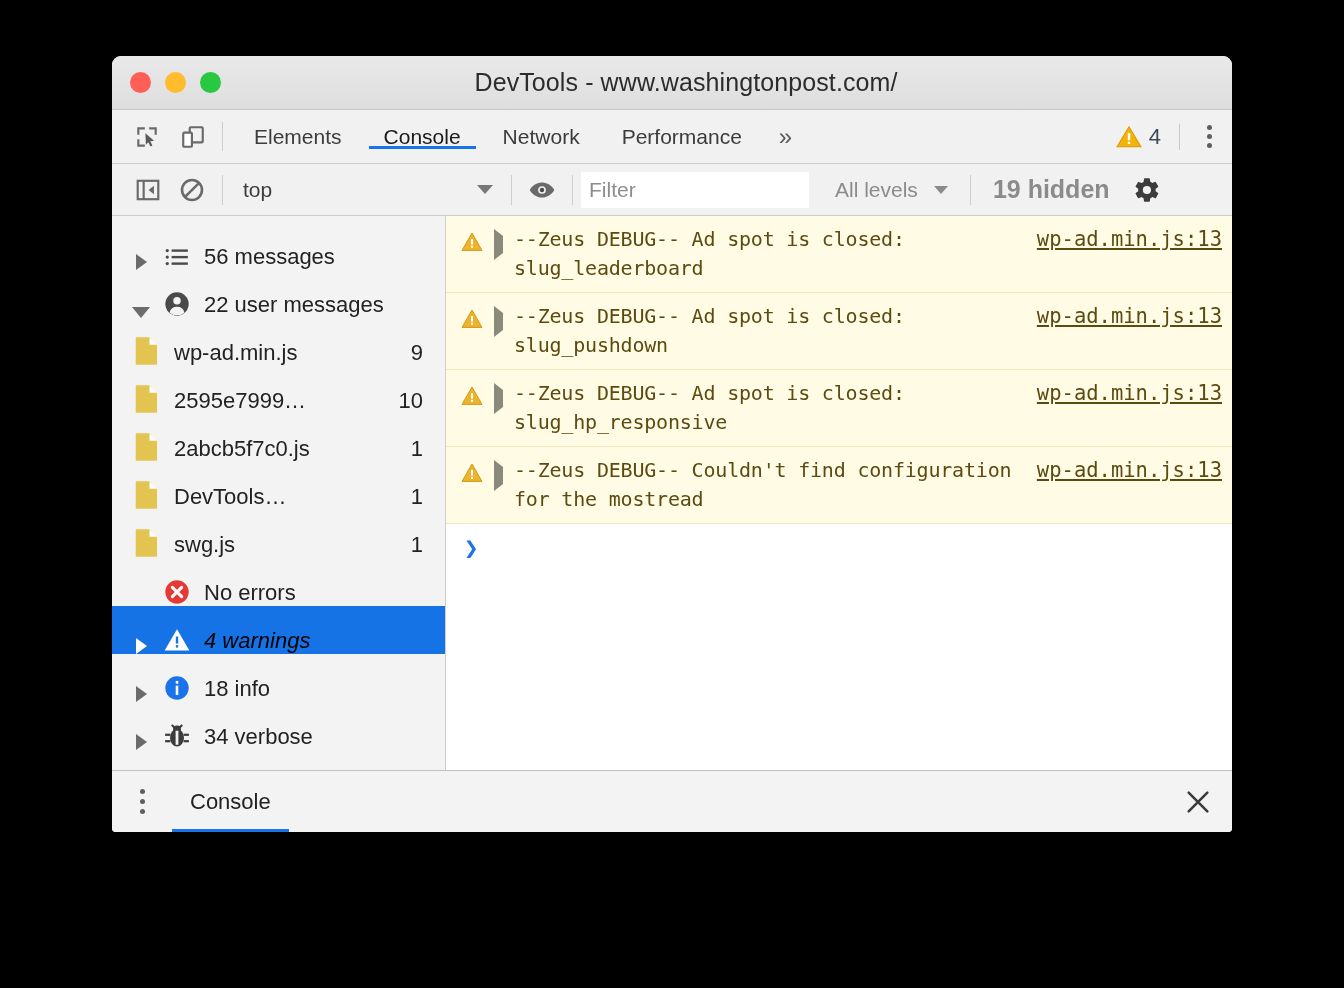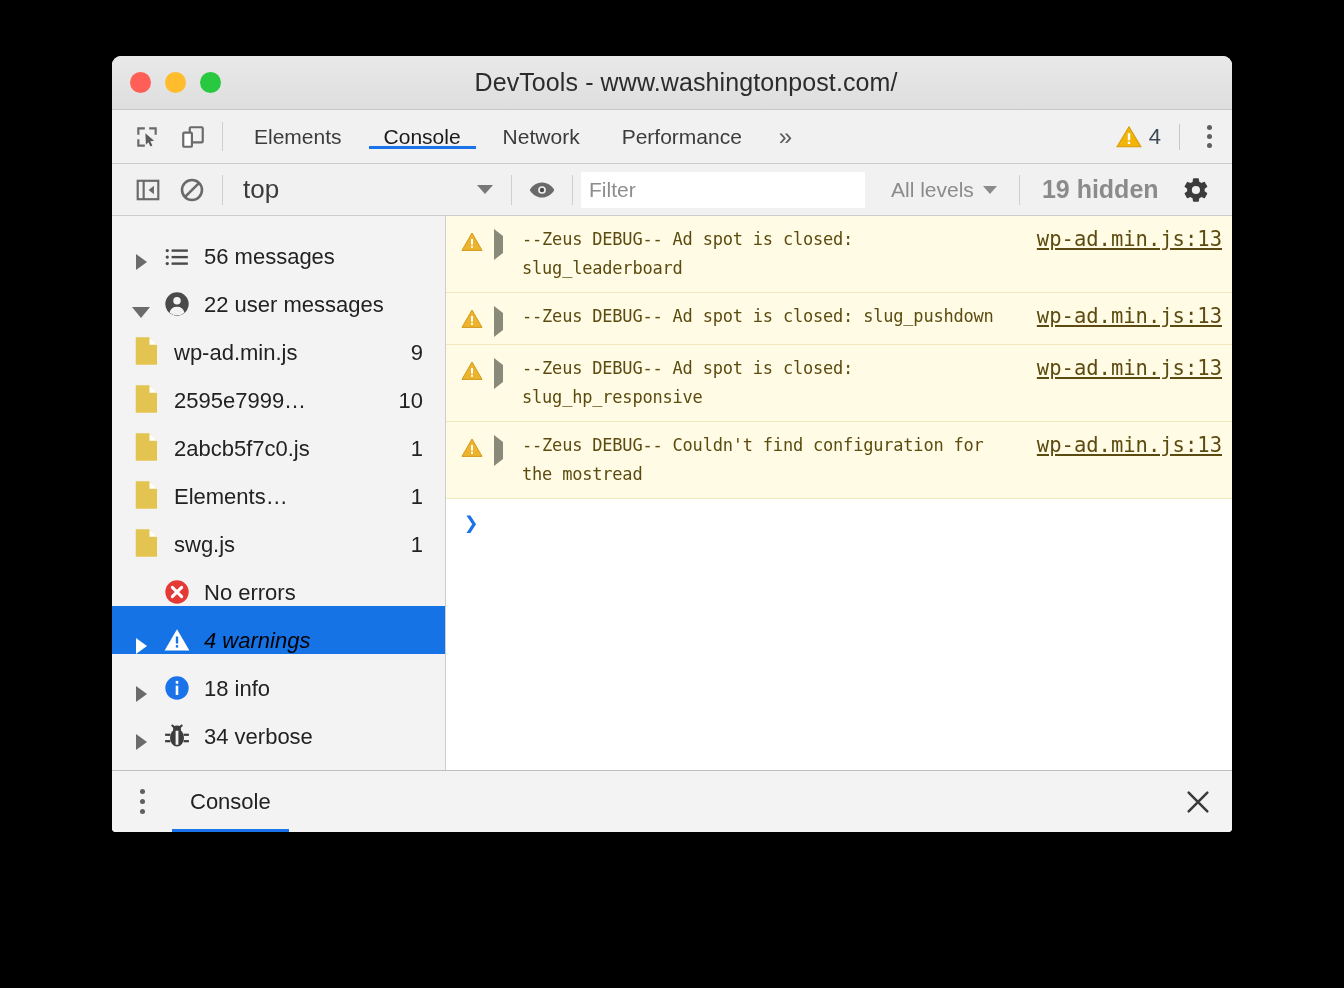--- a/index.html
+++ b/index.html
@@ -101,37 +101,37 @@
     width: 44px; height: 100%;
     display: flex; align-items: center; justify-content: center;
     cursor: pointer;
   }
   .ct-sep { width: 1px; height: 30px; background: #cfcfcf; margin: 0 8px; }
   .ctx-select {
     display: flex; align-items: center;
     width: 272px; height: 100%;
     padding: 0 10px 0 12px; cursor: pointer;
   }
-  .ctx-select .lbl { font-size: 26px; color: #3c3c3c; }
+  .ctx-select .lbl { font-size: 21px; color: #3c3c3c; }
   .caret {
     margin-left: auto;
     width: 0; height: 0;
     border-left: 8px solid transparent; border-right: 8px solid transparent;
     border-top: 9px solid #777;
   }
   .filter-input {
-    width: 284px; height: 36px;
+    width: 228px; height: 36px;
     background: #fff; border: none; outline: none;
     font-size: 21px; color: #222;
     padding: 0 8px;
     font-family: "Liberation Sans", sans-serif;
   }
   .filter-input::placeholder { color: #8d8d8d; }
   .levels {
-    display: flex; align-items: center; gap: 9px;
+    display: flex; align-items: center; gap: 16px;
     padding: 0 14px; margin-left: 12px; cursor: pointer;
   }
   .levels .lbl { font-size: 21px; color: #8b8b8b; }
   .caret-sm {
     width: 0; height: 0;
     border-left: 7px solid transparent; border-right: 7px solid transparent;
     border-top: 8px solid #8b8b8b;
   }
   .hidden-count { font-size: 25px; color: #8b8b8b; padding: 0 14px; cursor: pointer; font-weight: bold; }
   .gear-btn { width: 46px; display: flex; align-items: center; justify-content: center; cursor: pointer; margin-right: 4px; }
@@ -189,25 +189,24 @@
     width: 20px; flex: none; padding-top: 12px;
   }
   .msg-disc .t {
     width: 0; height: 0;
     border-top: 7px solid transparent; border-bottom: 7px solid transparent;
     border-left: 9px solid #8a8a7a;
   }
   .msg-text {
     flex: 1; min-width: 0;
     font-family: "DejaVu Sans Mono", monospace;
-    font-size: 17px; line-height: 29px;
+    font-size: 20px; line-height: 29px;
     color: #5c4b10; letter-spacing: -.2px;
     white-space: pre-wrap;
     padding-top: 1px;
-    margin-left: 8px;
   }
   .msg-src {
     flex: none; padding-left: 14px; padding-top: 1px;
     font-family: "DejaVu Sans Mono", monospace;
     font-size: 20.5px; line-height: 29px;
     color: #5c4b10; text-decoration: underline;
     cursor: pointer; white-space: nowrap;
   }
   .prompt {
     display: flex; align-items: flex-start;
@@ -420,21 +419,21 @@
         <span class="scount">1</span>
       </div>
 
       <div class="srow child">
         <span class="sicon">
           <svg width="26" height="30" viewBox="0 0 20 24">
             <path d="M1 1h11l6 6v16H1z" fill="#e3c451"></path>
               <path d="M12 1l6 6h-6z" fill="#fff"></path>
           </svg>
         </span>
-        <span class="slabel">Elements…</span>
+        <span class="slabel">DevTools…</span>
         <span class="scount">1</span>
       </div>
 
       <div class="srow child">
         <span class="sicon">
           <svg width="26" height="30" viewBox="0 0 20 24">
             <path d="M1 1h11l6 6v16H1z" fill="#e3c451"></path>
               <path d="M12 1l6 6h-6z" fill="#fff"></path>
           </svg>
         </span>

